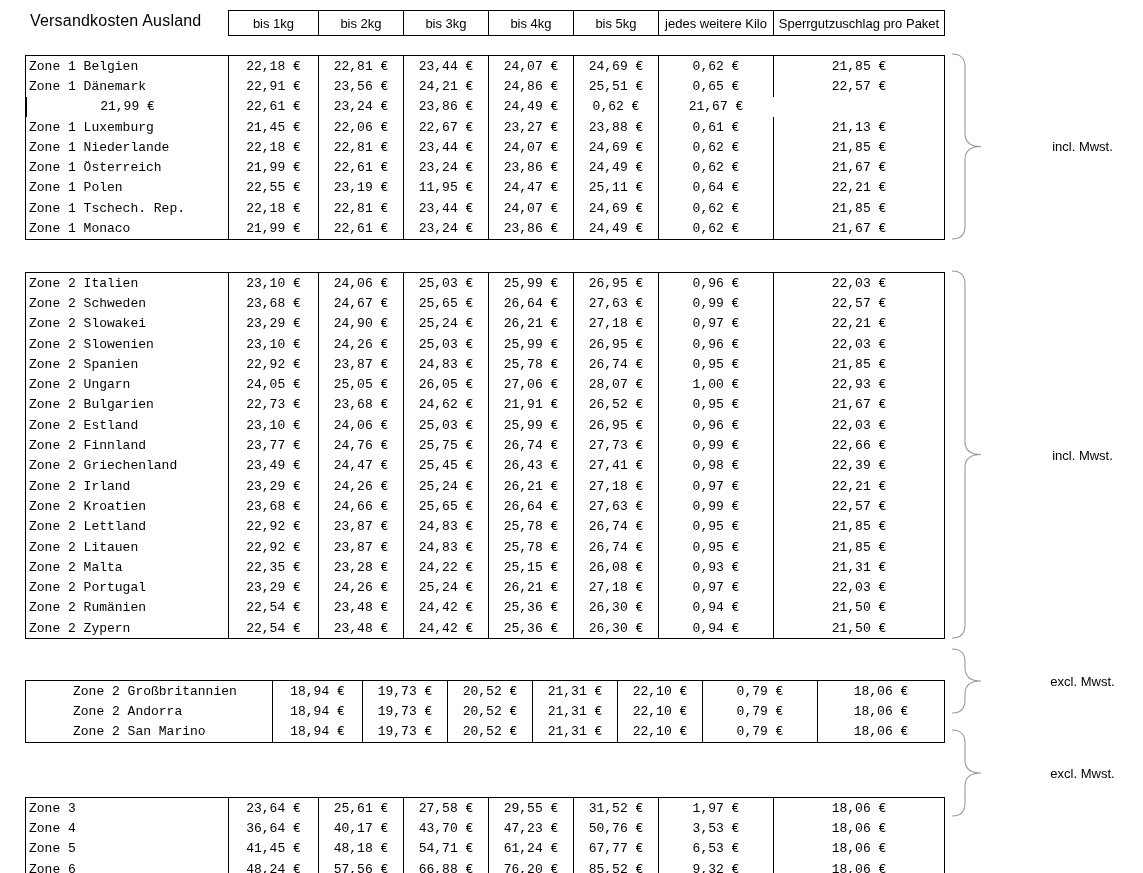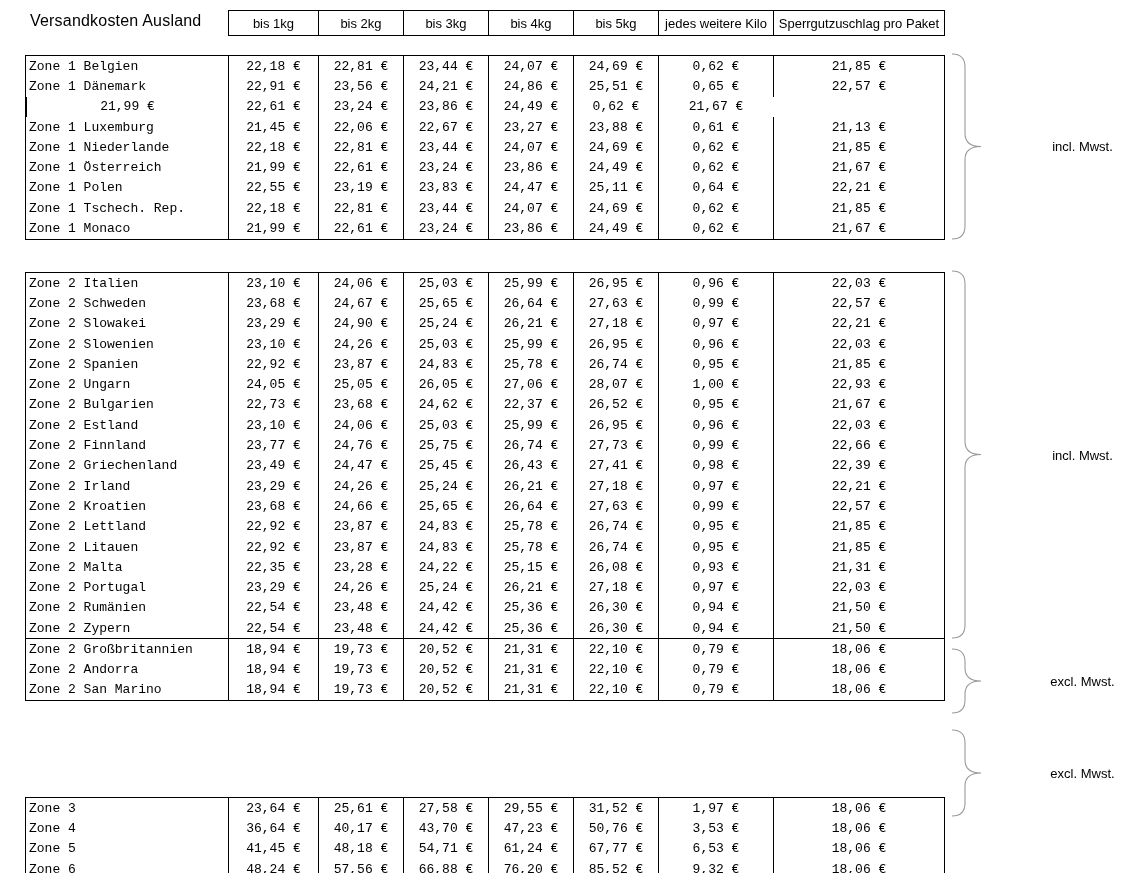--- a/index.html
+++ b/index.html
@@ -19,21 +19,21 @@
     display:flex; align-items:center; justify-content:center;
     font-size:13px; border-left:1px solid #000; overflow:hidden; white-space:nowrap;
   }
   .hcell:first-child { border-left:none; }
   .tgroup {
     position:absolute; left:25px; width:920px;
     border:1px solid #000; box-sizing:border-box; background:#fff;
   }
   .tgroup.g0 { top:55px; }
   .tgroup.g1 { top:272px; }
-  .tgroup.g2 { top:638px; }
+  .tgroup.g2 { top:680px;padding-left:44px; }
   .tgroup.g3 { top:756px;margin-top:41px; }
   .trow {
     display:grid; grid-template-columns:202px 90px 85px 85px 85px 85px 115px 1fr;
     height:20.3px;
     font-family:Liberation Mono, monospace;
   }
   .cell {
     display:flex; align-items:center; font-size:13px; overflow:hidden; white-space:nowrap;
   }
   .cell.name { padding-left:3px; justify-content:flex-start; }
@@ -119,21 +119,21 @@
         <div class="cell num">23,24 €</div>
         <div class="cell num">23,86 €</div>
         <div class="cell num">24,49 €</div>
         <div class="cell num">0,62 €</div>
         <div class="cell num">21,67 €</div>
       </div>
       <div class="trow">
         <div class="cell name">Zone 1 Polen</div>
         <div class="cell num">22,55 €</div>
         <div class="cell num">23,19 €</div>
-        <div class="cell num">23,83 €</div>
+        <div class="cell num">11,95 €</div>
         <div class="cell num">24,47 €</div>
         <div class="cell num">25,11 €</div>
         <div class="cell num">0,64 €</div>
         <div class="cell num">22,21 €</div>
       </div>
       <div class="trow">
         <div class="cell name">Zone 1 Tschech. Rep.</div>
         <div class="cell num">22,18 €</div>
         <div class="cell num">22,81 €</div>
         <div class="cell num">23,44 €</div>
@@ -212,21 +212,21 @@
         <div class="cell num">27,06 €</div>
         <div class="cell num">28,07 €</div>
         <div class="cell num">1,00 €</div>
         <div class="cell num">22,93 €</div>
       </div>
       <div class="trow">
         <div class="cell name">Zone 2 Bulgarien</div>
         <div class="cell num">22,73 €</div>
         <div class="cell num">23,68 €</div>
         <div class="cell num">24,62 €</div>
-        <div class="cell num">22,37 €</div>
+        <div class="cell num">21,91 €</div>
         <div class="cell num">26,52 €</div>
         <div class="cell num">0,95 €</div>
         <div class="cell num">21,67 €</div>
       </div>
       <div class="trow">
         <div class="cell name">Zone 2 Estland</div>
         <div class="cell num">23,10 €</div>
         <div class="cell num">24,06 €</div>
         <div class="cell num">25,03 €</div>
         <div class="cell num">25,99 €</div>

